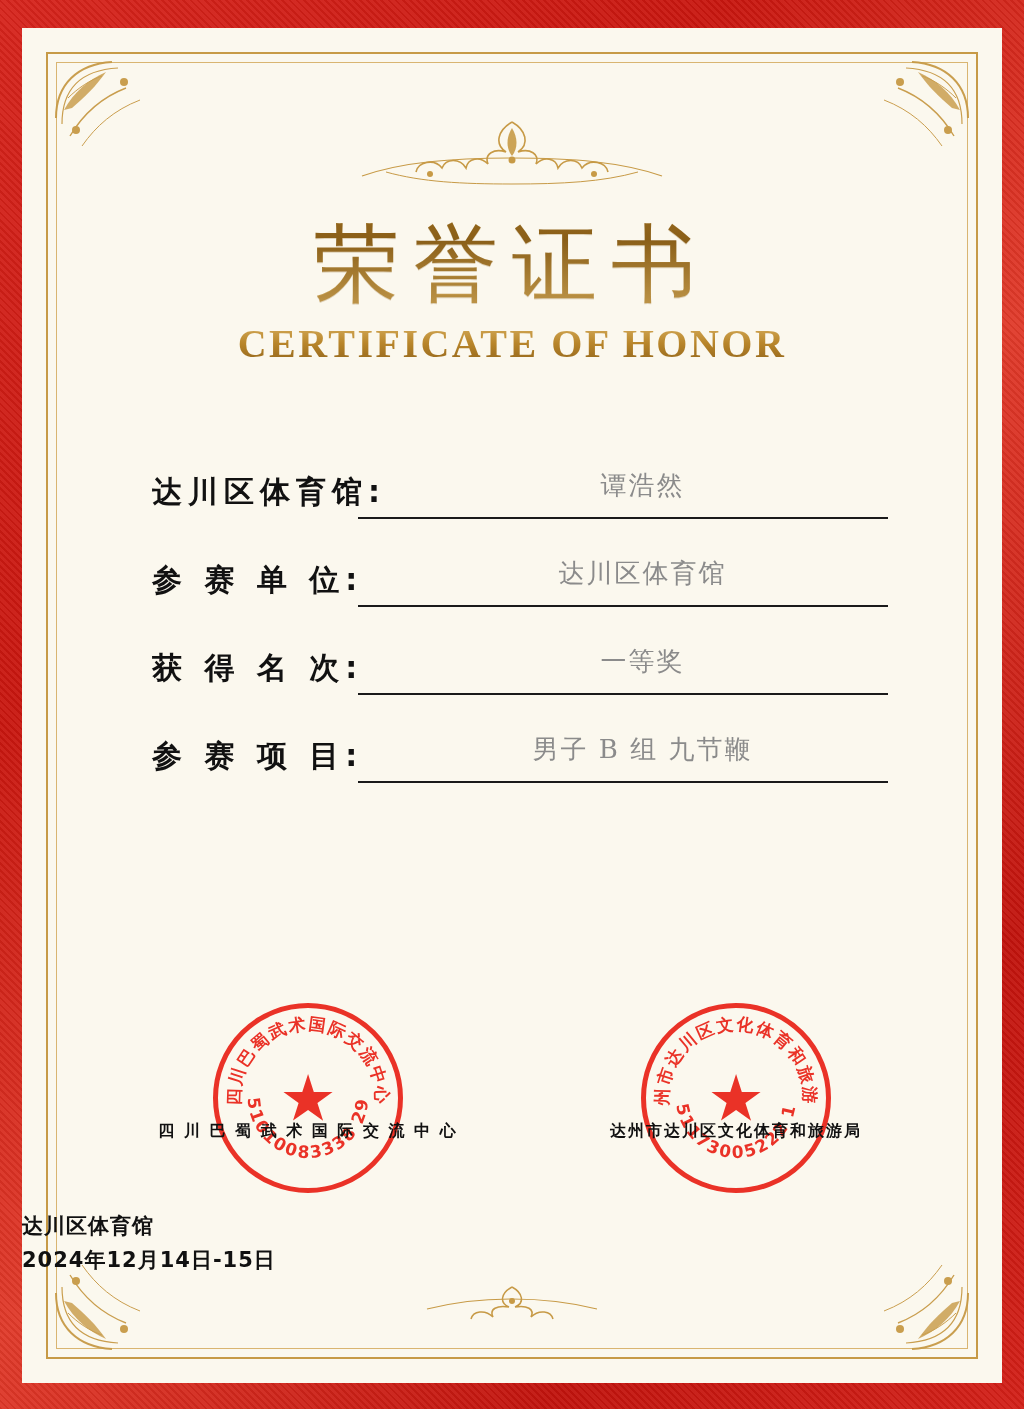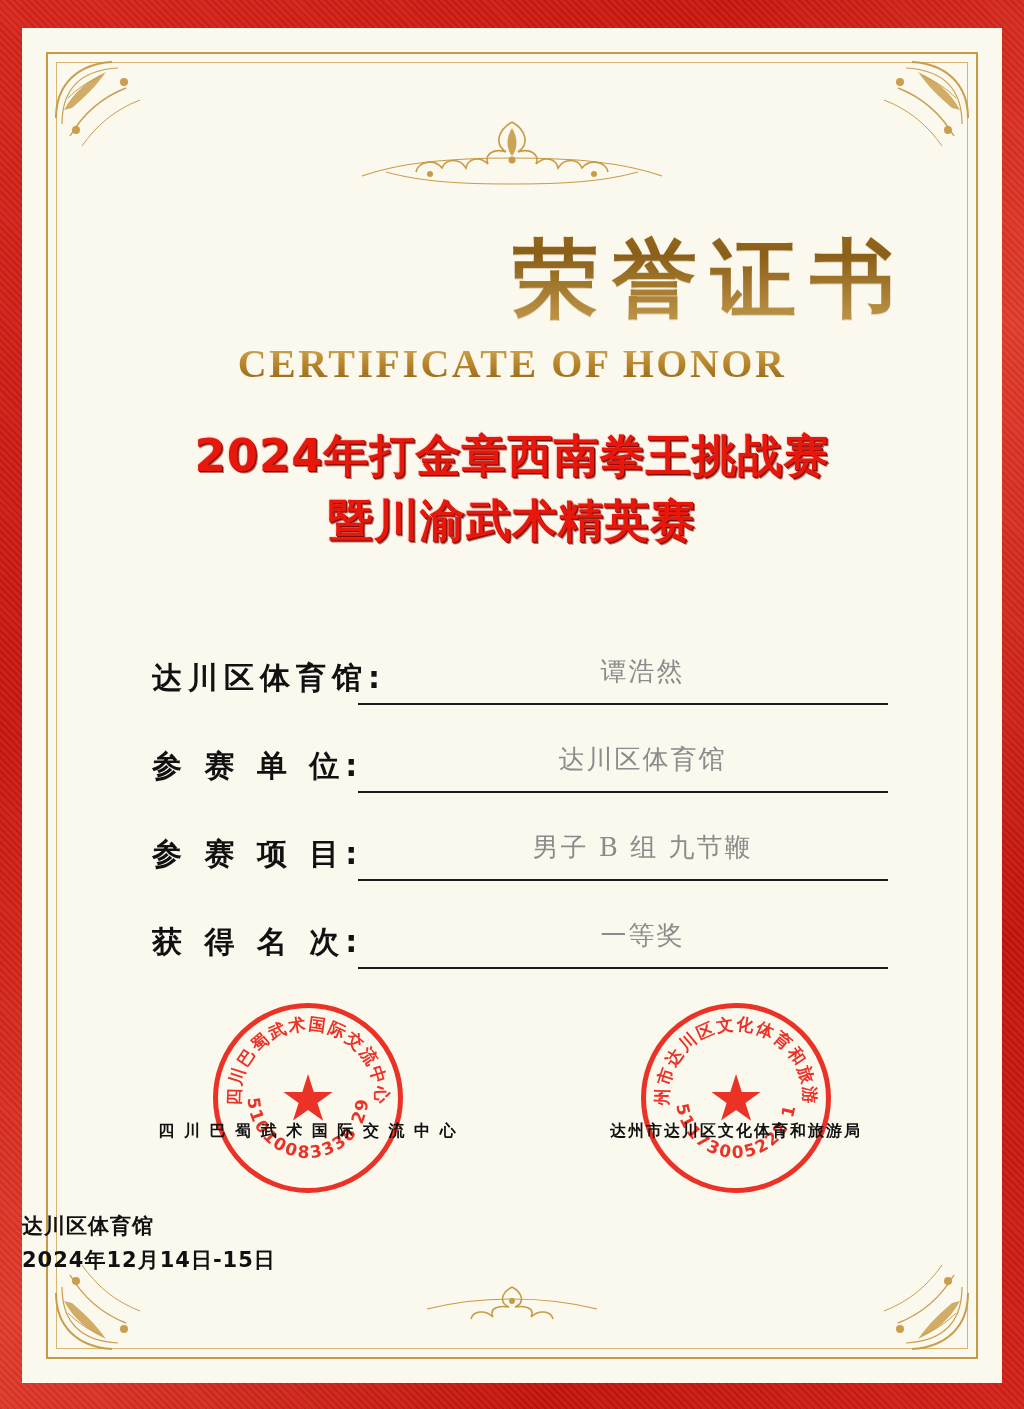--- a/index.html
+++ b/index.html
@@ -86,25 +86,25 @@
 
   
   .content {
     position: absolute;
     left: 0; right: 0;
     top: 0;
     padding: 0 78px;
   }
 
   .title-cn {
-    margin: 15px;
+    margin: 0;
     padding-top: 190px;
-    text-align: right;
+    text-align: center;
     font-family: "DejaVu Serif", "Liberation Serif", serif;
-    font-weight: bold;
+    font-weight: normal;
     font-size: 85px;
     letter-spacing: 14px;
     line-height: 1.08;
     background: linear-gradient(180deg, #e8c878 0%, #c9962f 38%, #8a5f19 75%, #d3ab5c 100%);
     -webkit-background-clip: text;
     background-clip: text;
     color: transparent;
     -webkit-text-fill-color: transparent;
     text-shadow: 0 1px 0 rgba(140,95,25,.25);
   }
@@ -329,45 +329,41 @@
         <path d="M115 8 C126 14 128 24 118 28 C130 26 138 30 134 38 C142 30 154 32 156 40"></path>
         <path d="M30 30 C62 22 92 20 115 20 C138 20 168 22 200 30" stroke-width="1.1"></path>
         <circle cx="115" cy="22" r="3" fill="currentColor" stroke="none"></circle>
       </svg>
     </div>
 
     <div class="content">
       <h1 class="title-cn">荣誉证书</h1>
       <div class="title-en">CERTIFICATE OF HONOR</div>
 
-      <div class="event-title">
-        <span class="line1">2024年打金章西南拳王挑战赛</span>
-        <span class="line2">暨川渝武术精英赛</span>
-      </div>
 
       <div class="fields">
         <div class="field-row">
           <div class="field-label">达川区体育馆:</div>
           <div class="field-line"></div>
           <div class="field-value">谭浩然</div>
         </div>
         <div class="field-row">
           <div class="field-label">参 赛 单 位:</div>
           <div class="field-line"></div>
           <div class="field-value">达川区体育馆</div>
         </div>
         <div class="field-row">
+          <div class="field-label">获 得 名 次:</div>
+          <div class="field-line"></div>
+          <div class="field-value">一等奖</div>
+        </div>
+        <div class="field-row">
           <div class="field-label">参 赛 项 目:</div>
           <div class="field-line"></div>
           <div class="field-value">男子 B 组  九节鞭</div>
-        </div>
-        <div class="field-row">
-          <div class="field-label">获 得 名 次:</div>
-          <div class="field-line"></div>
-          <div class="field-value">一等奖</div>
         </div>
       </div>
     </div>
 
     <div class="seal-area">
 
       <div class="org-block left">
         <div class="seal">
           <svg class="seal-ring-text" viewBox="0 0 180 180">
             <defs>

